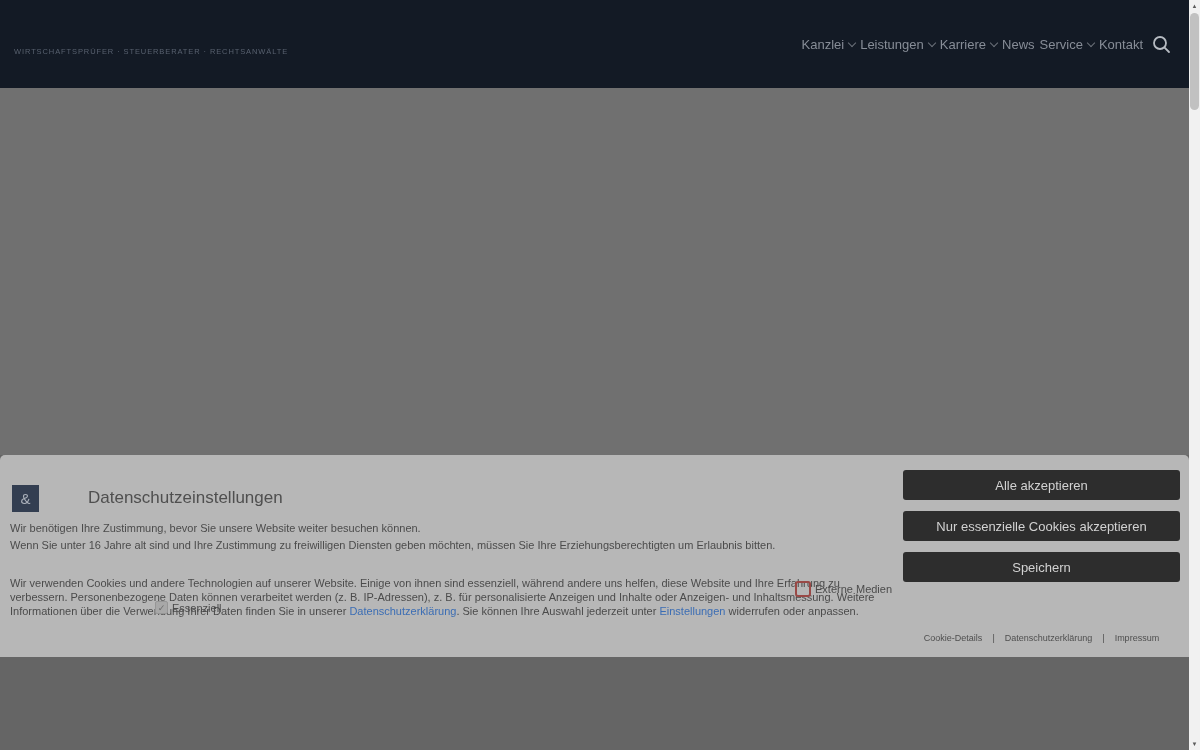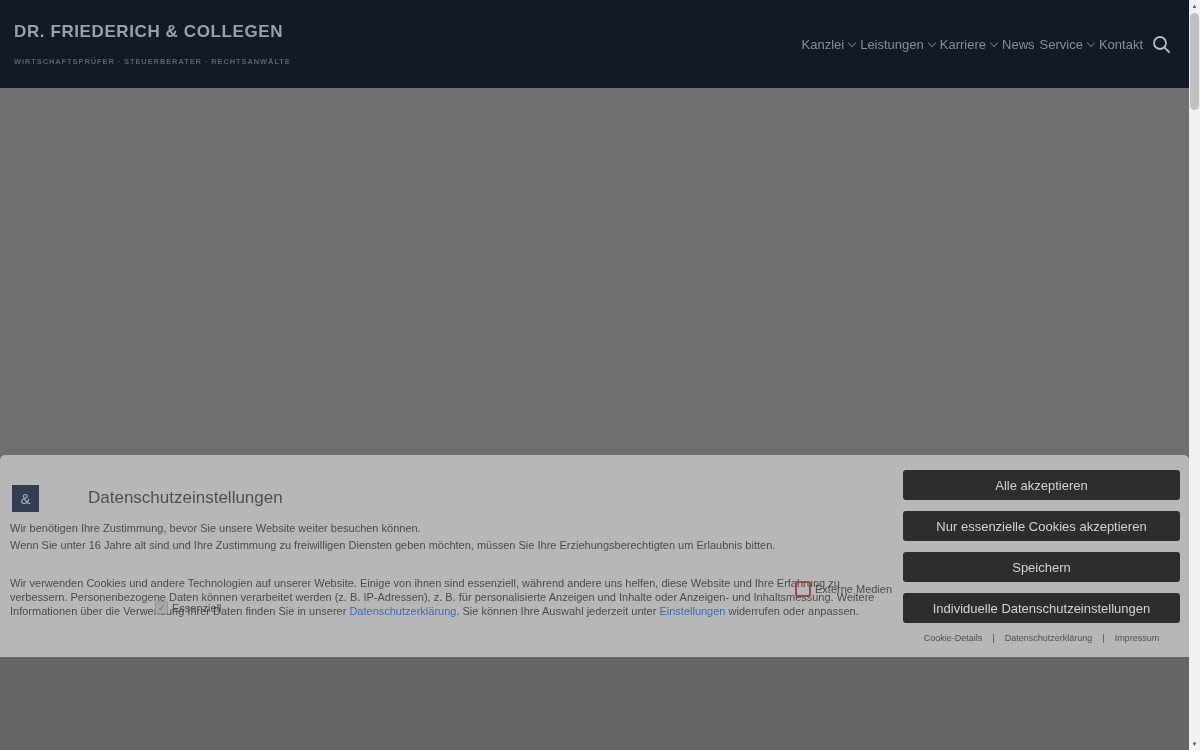--- a/index.html
+++ b/index.html
@@ -32,21 +32,20 @@
     font-weight: 600;
     letter-spacing: 0.6px;
     white-space: nowrap;
   }
   .logo-subtitle {
     margin-top: 15px;
     color: #58616f;
     font-size: 7.5px;
     letter-spacing: 0.9px;
     white-space: nowrap;
-    font-weight: bold;
   }
   .nav { display: flex; align-items: center; gap: 5px; }
   .nav-item {
     color: #878d97;
     font-size: 13px;
     display: flex;
     align-items: center;
     cursor: pointer;
     white-space: nowrap;
   }
@@ -208,21 +207,20 @@
 </head>
 <body>
 
 <div class="page">
 
   <div class="overlay-upper"></div>
   <div class="overlay-lower"></div>
 
   <div class="header">
     <div class="logo">
-      <span class="logo-title">DR. FRIEDERICH &amp; COLLEGEN</span>
       <span class="logo-subtitle">WIRTSCHAFTSPRÜFER · STEUERBERATER · RECHTSANWÄLTE</span>
     </div>
     <div class="nav">
       <span class="nav-item">
         <span>Kanzlei</span>
         <span class="chevron"></span>
       </span>
       <span class="nav-item">
         <span>Leistungen</span>
         <span class="chevron"></span>
@@ -267,21 +265,20 @@
     </div>
     <div class="option option-externe">
       <span class="cb-unchecked"></span>
       <span class="opt-label">Externe Medien</span>
     </div>
 
     <div class="buttons-col">
       <button class="btn">Alle akzeptieren</button>
       <button class="btn">Nur essenzielle Cookies akzeptieren</button>
       <button class="btn">Speichern</button>
-      <button class="btn">Individuelle Datenschutzeinstellungen</button>
     </div>
 
     <div class="dialog-footer">
       <a>Cookie-Details</a><span class="sep">|</span><a>Datenschutzerklärung</a><span class="sep">|</span><a>Impressum</a>
     </div>
   </div>
 
   <div class="scrollbar">
     <div class="scroll-arrow up">▲</div>
     <div class="scroll-thumb"></div>

